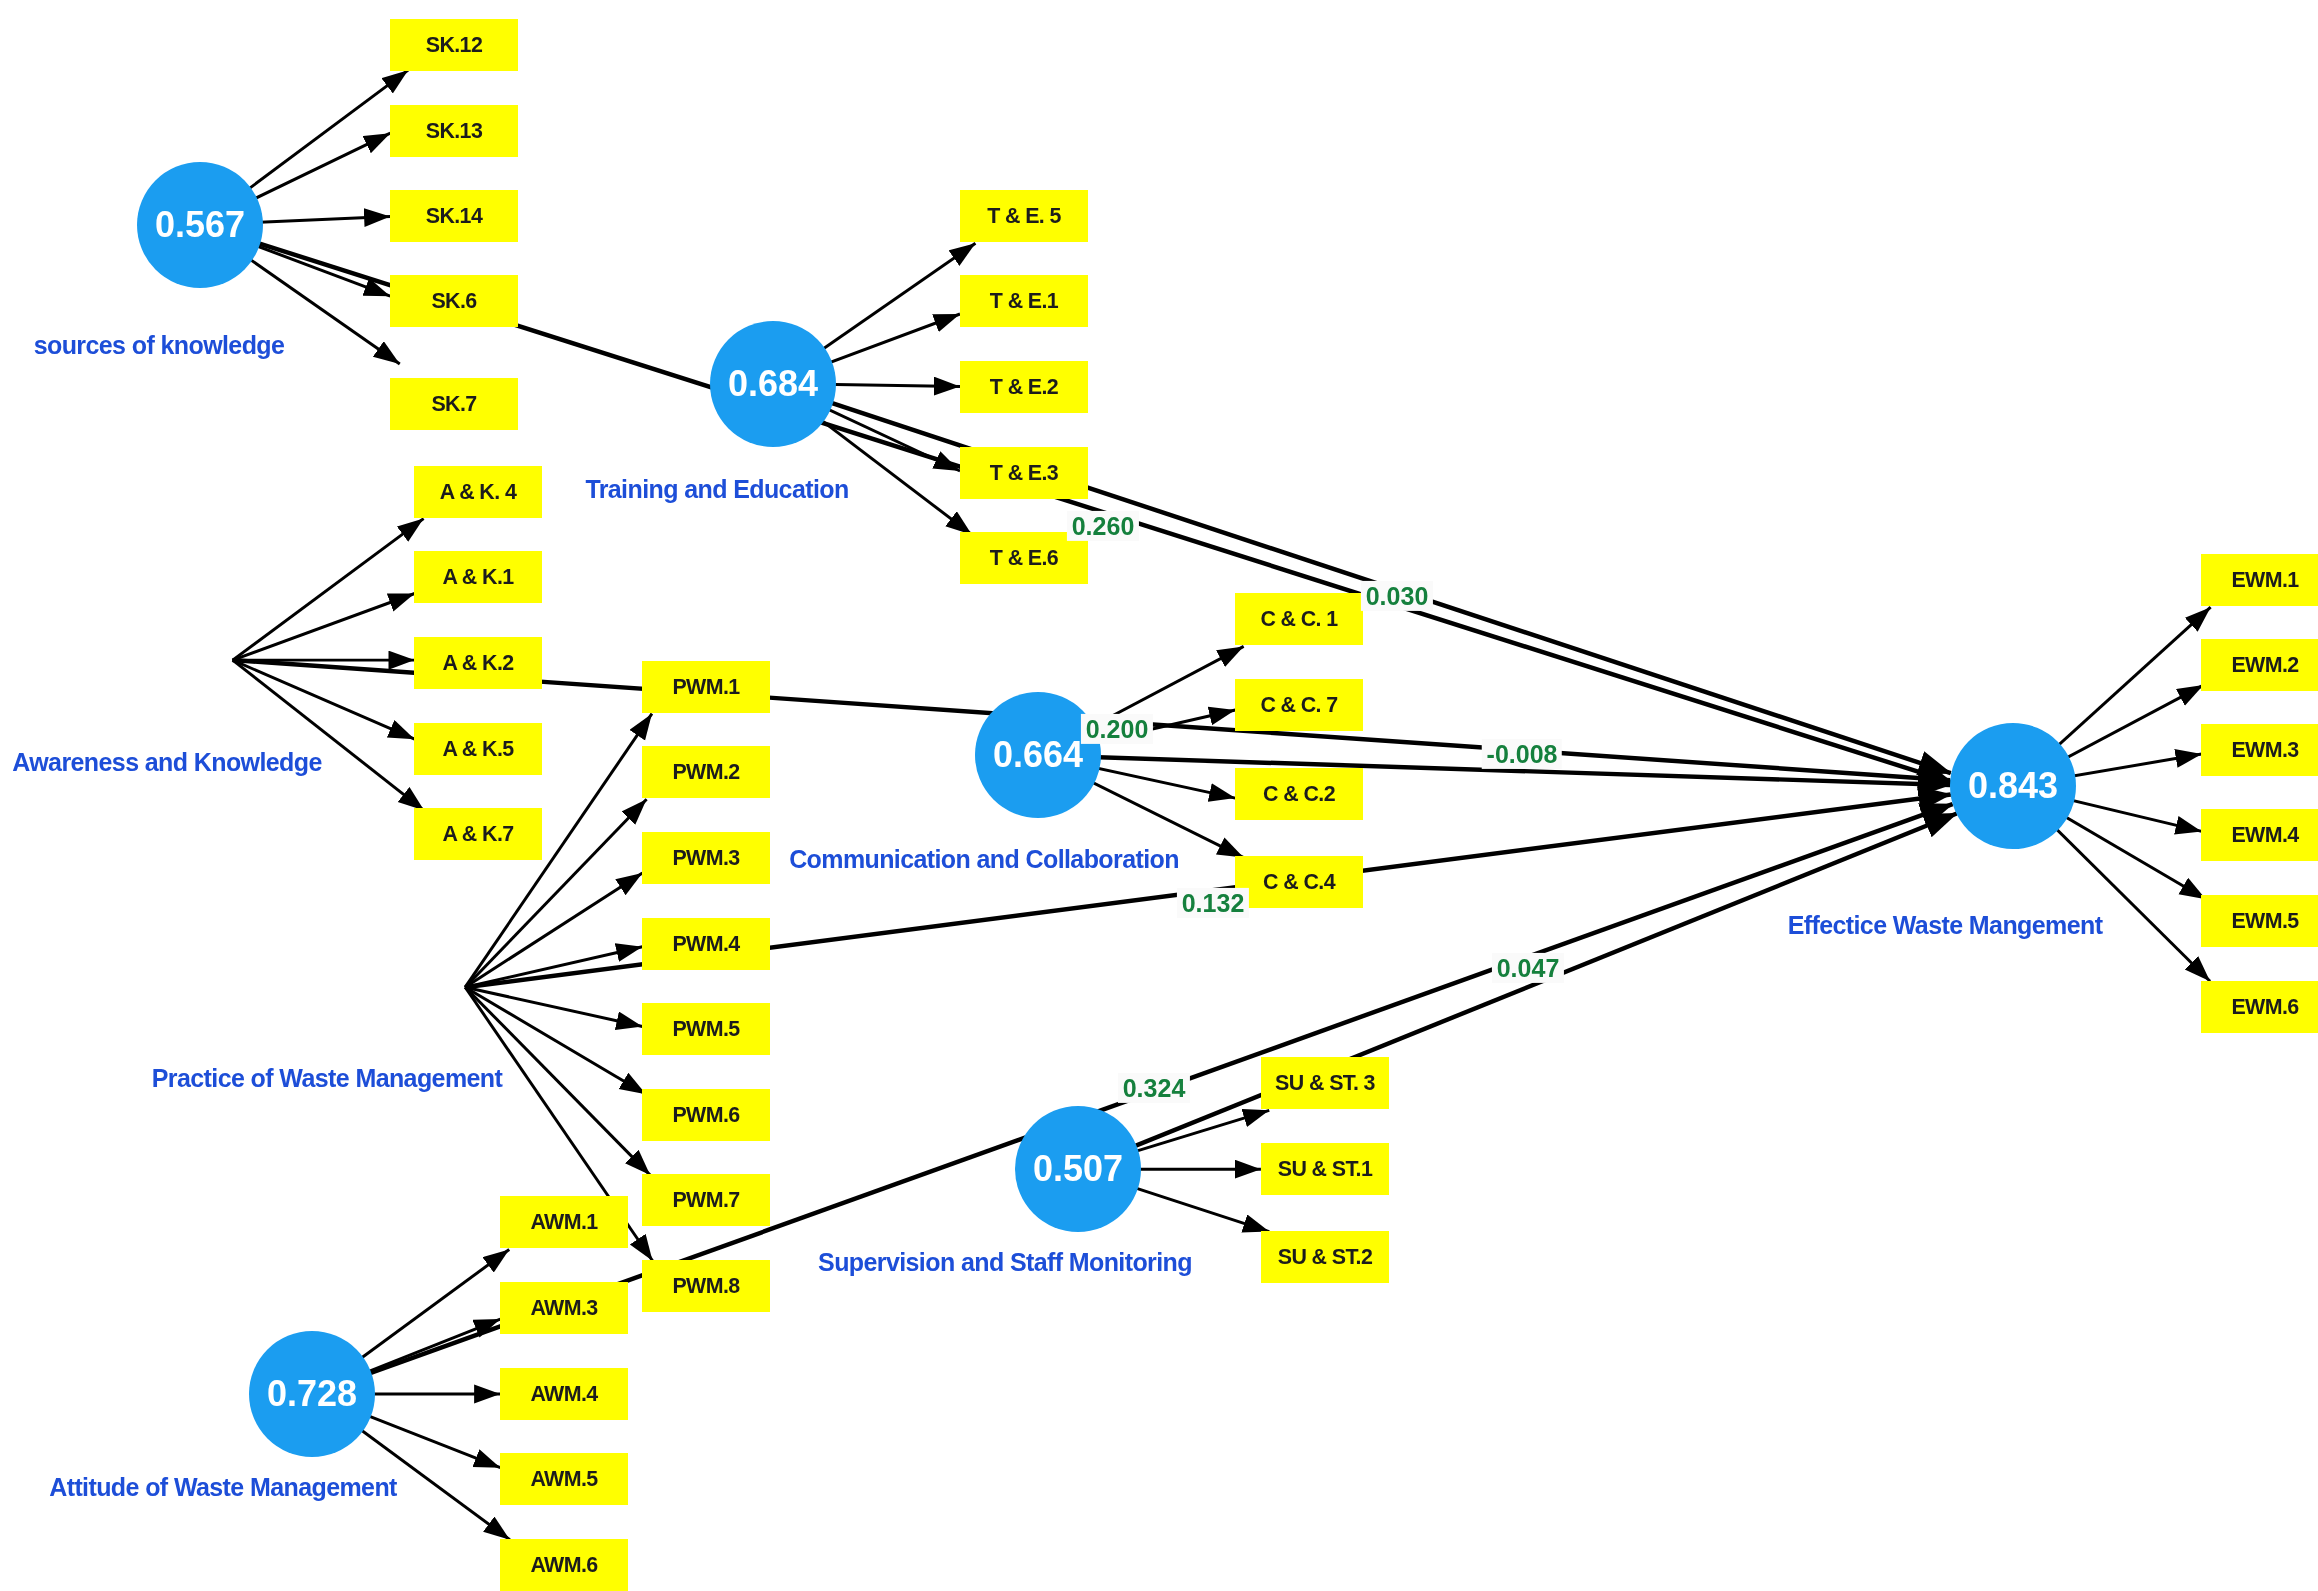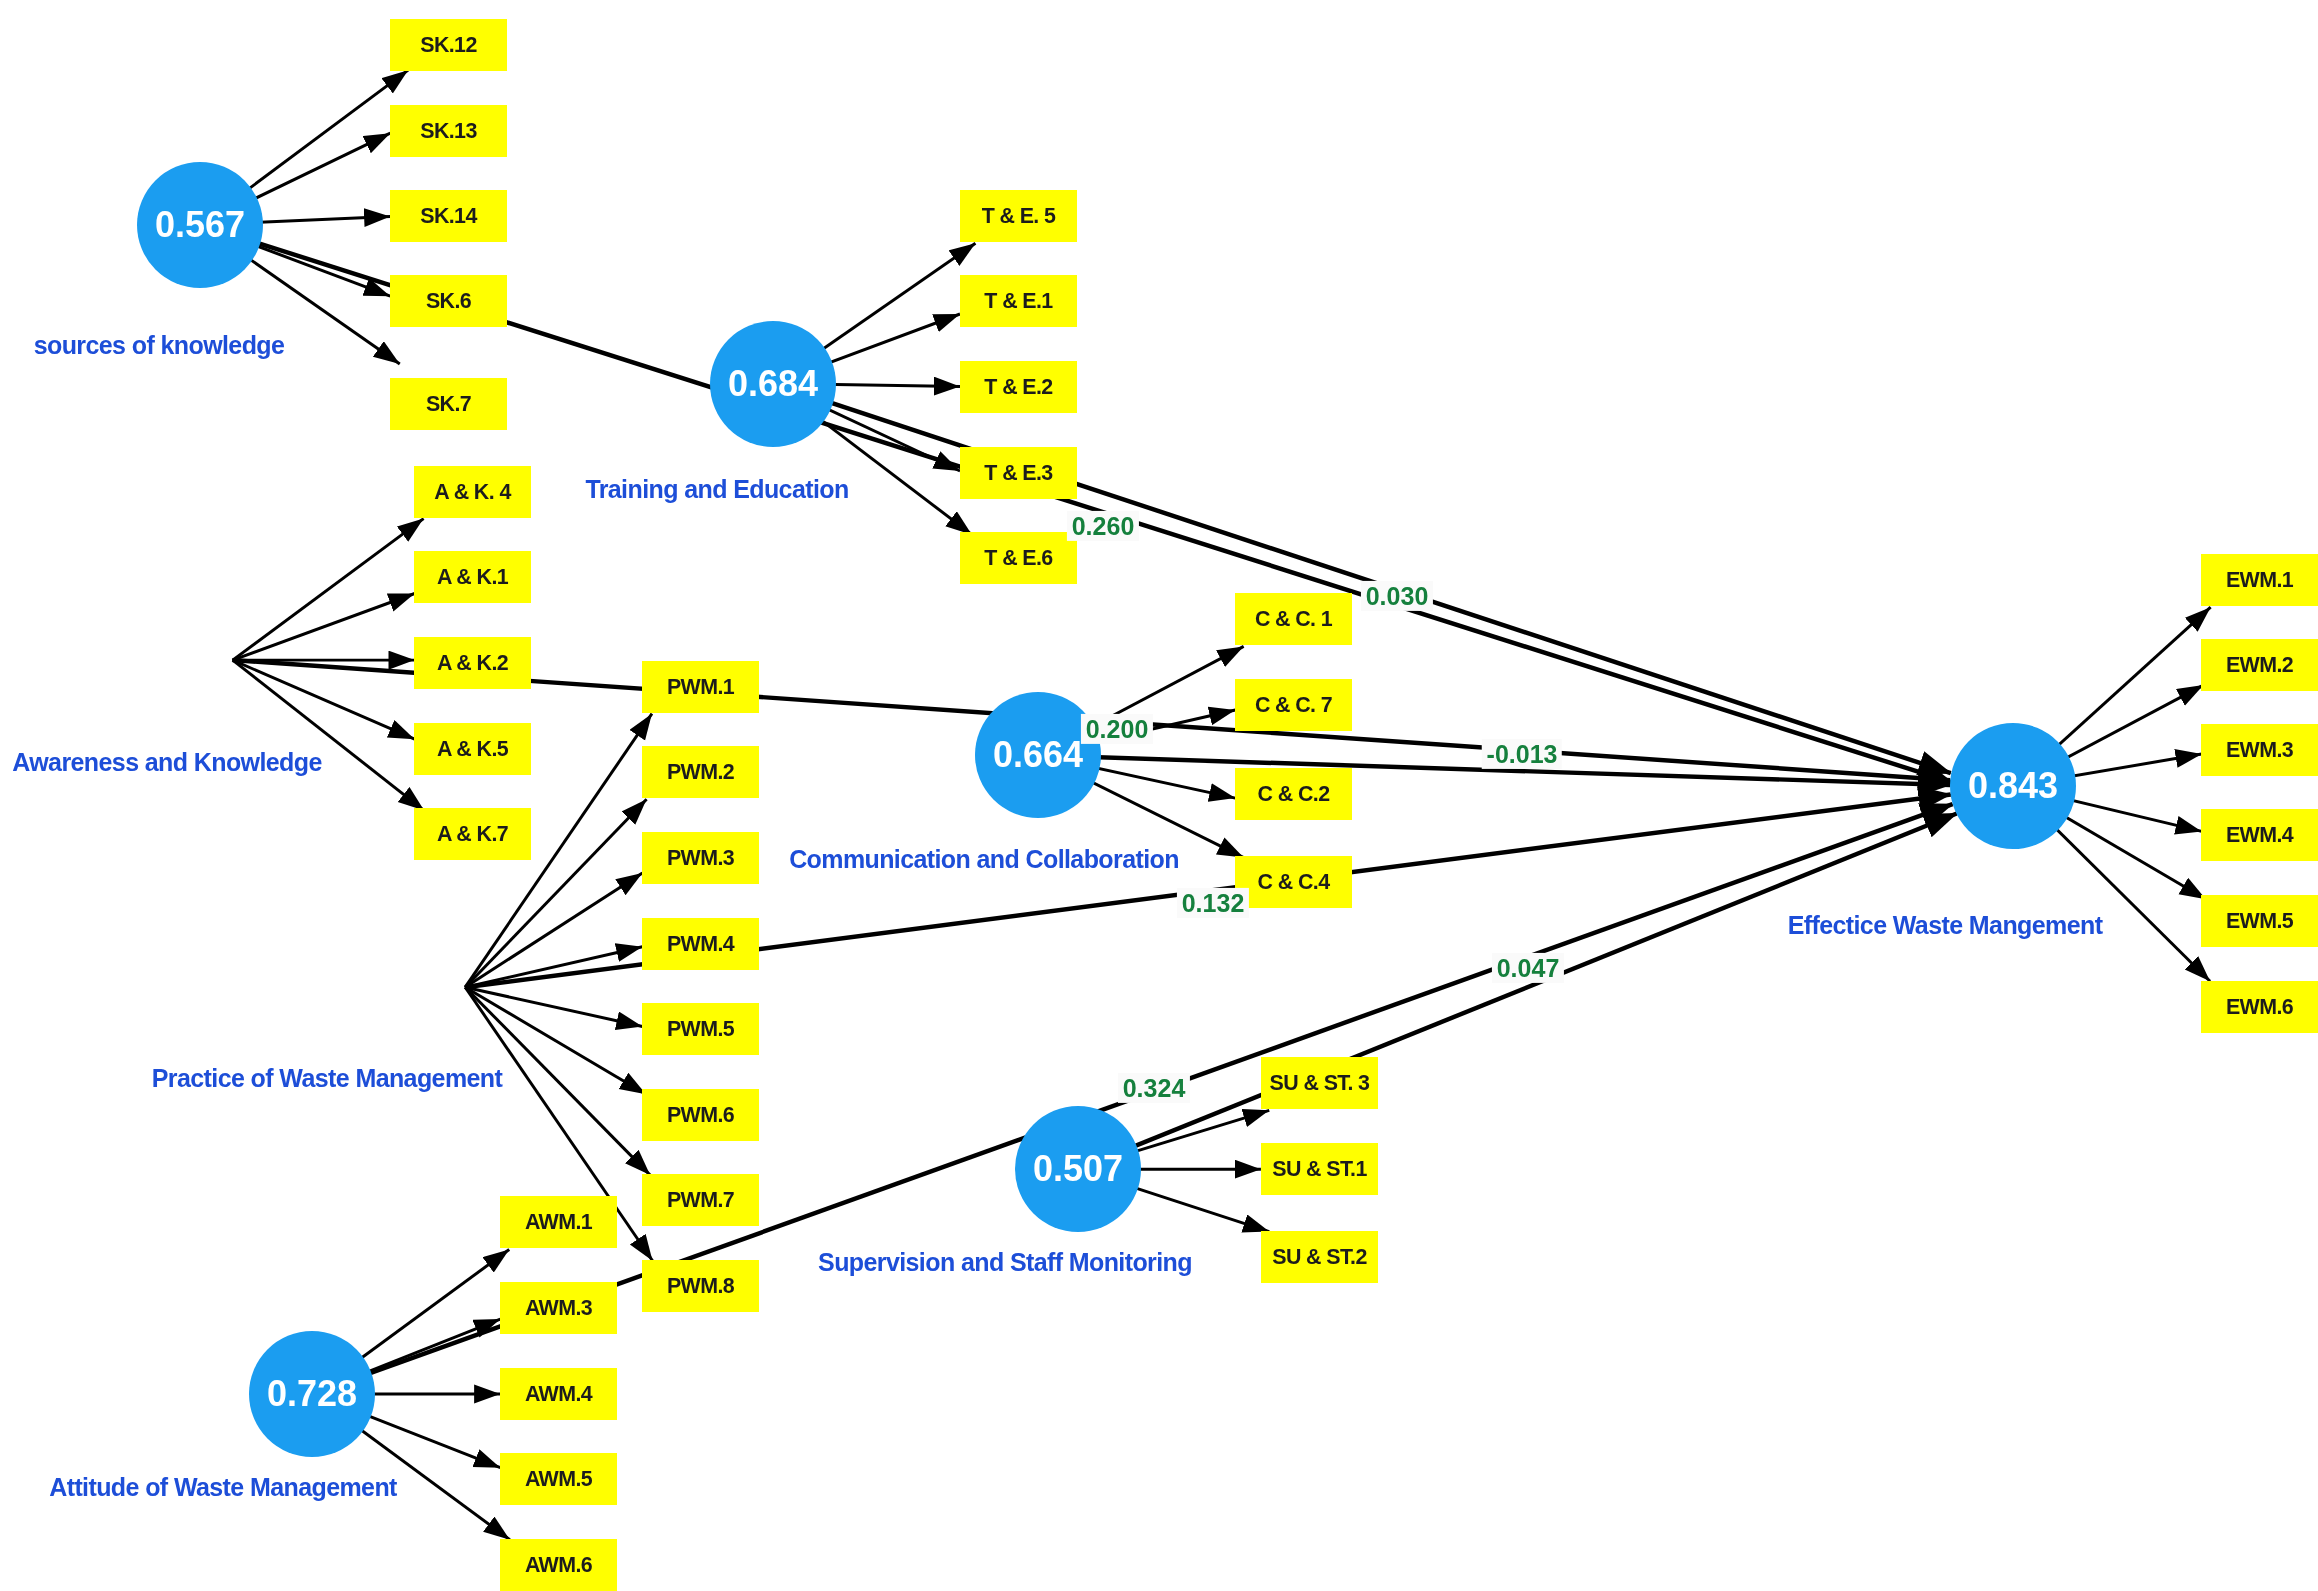--- a/index.html
+++ b/index.html
@@ -1,19 +1,19 @@
 <!DOCTYPE html>
 <html style="--construct-fill: #1b9df0; --indicator-fill: #ffff00; --line: #000000; --label-bg: #fafafa;font-size:9.5px"><head>
 <meta charset="utf-8">
 <style>
   html,body{margin:0;padding:0;background:#ffffff;}
   .stage{position:relative;width:2319px;height:1592px;background:#ffffff;overflow:hidden;
          font-family:"Liberation Sans",sans-serif;}
   .stage svg{position:absolute;left:0;top:0;z-index:1;}
-  .ind{position:absolute;z-index:10;width:117px;height:52px;background:var(--indicator-fill,#ffff00);
+  .ind{position:absolute;z-index:10;width:128px;height:52px;background:var(--indicator-fill,#ffff00);
        display:flex;align-items:center;justify-content:center;
        font-size:21.4px;font-weight:bold;letter-spacing:-0.6px;color:#1c1c1c;white-space:nowrap;}
   .circle{position:absolute;z-index:10;width:126px;height:126px;border-radius:50%;
           background:var(--construct-fill,#1b9df0);display:flex;align-items:center;justify-content:center;
           color:#ffffff;font-size:36px;font-weight:bold;}
   .cname{position:absolute;z-index:20;transform:translate(-50%,-50%);font-size:25px;font-weight:bold;
          letter-spacing:-0.6px;white-space:nowrap;color:#1d4ed8;}
   .coef{position:absolute;z-index:30;transform:translate(-50%,-50%);font-size:25px;font-weight:bold;
         background:var(--label-bg,#fafafa);padding:0.6px 4.8px;white-space:nowrap;color:#15803d;}
 </style>
@@ -167,19 +167,19 @@
   <div class="cname" style="left:167px;top:762px">Awareness and Knowledge</div>
   <div class="cname" style="left:984px;top:859px">Communication and Collaboration</div>
   <div class="cname" style="left:327px;top:1078px">Practice of Waste Management</div>
   <div class="cname" style="left:1005px;top:1262px">Supervision and Staff Monitoring</div>
   <div class="cname" style="left:223px;top:1487px">Attitude of Waste Management</div>
   <div class="cname" style="left:1945px;top:925px">Effectice Waste Mangement</div>
 
   <div class="coef" style="left:1103px;top:526px">0.260</div>
   <div class="coef" style="left:1397px;top:596px">0.030</div>
   <div class="coef" style="left:1117px;top:729px">0.200</div>
-  <div class="coef" style="left:1522px;top:754px">-0.013</div>
+  <div class="coef" style="left:1522px;top:754px">-0.008</div>
   <div class="coef" style="left:1213px;top:903px">0.132</div>
   <div class="coef" style="left:1528px;top:968px">0.047</div>
   <div class="coef" style="left:1154px;top:1088px">0.324</div>
 
 </div>
 
 
 </body></html>

